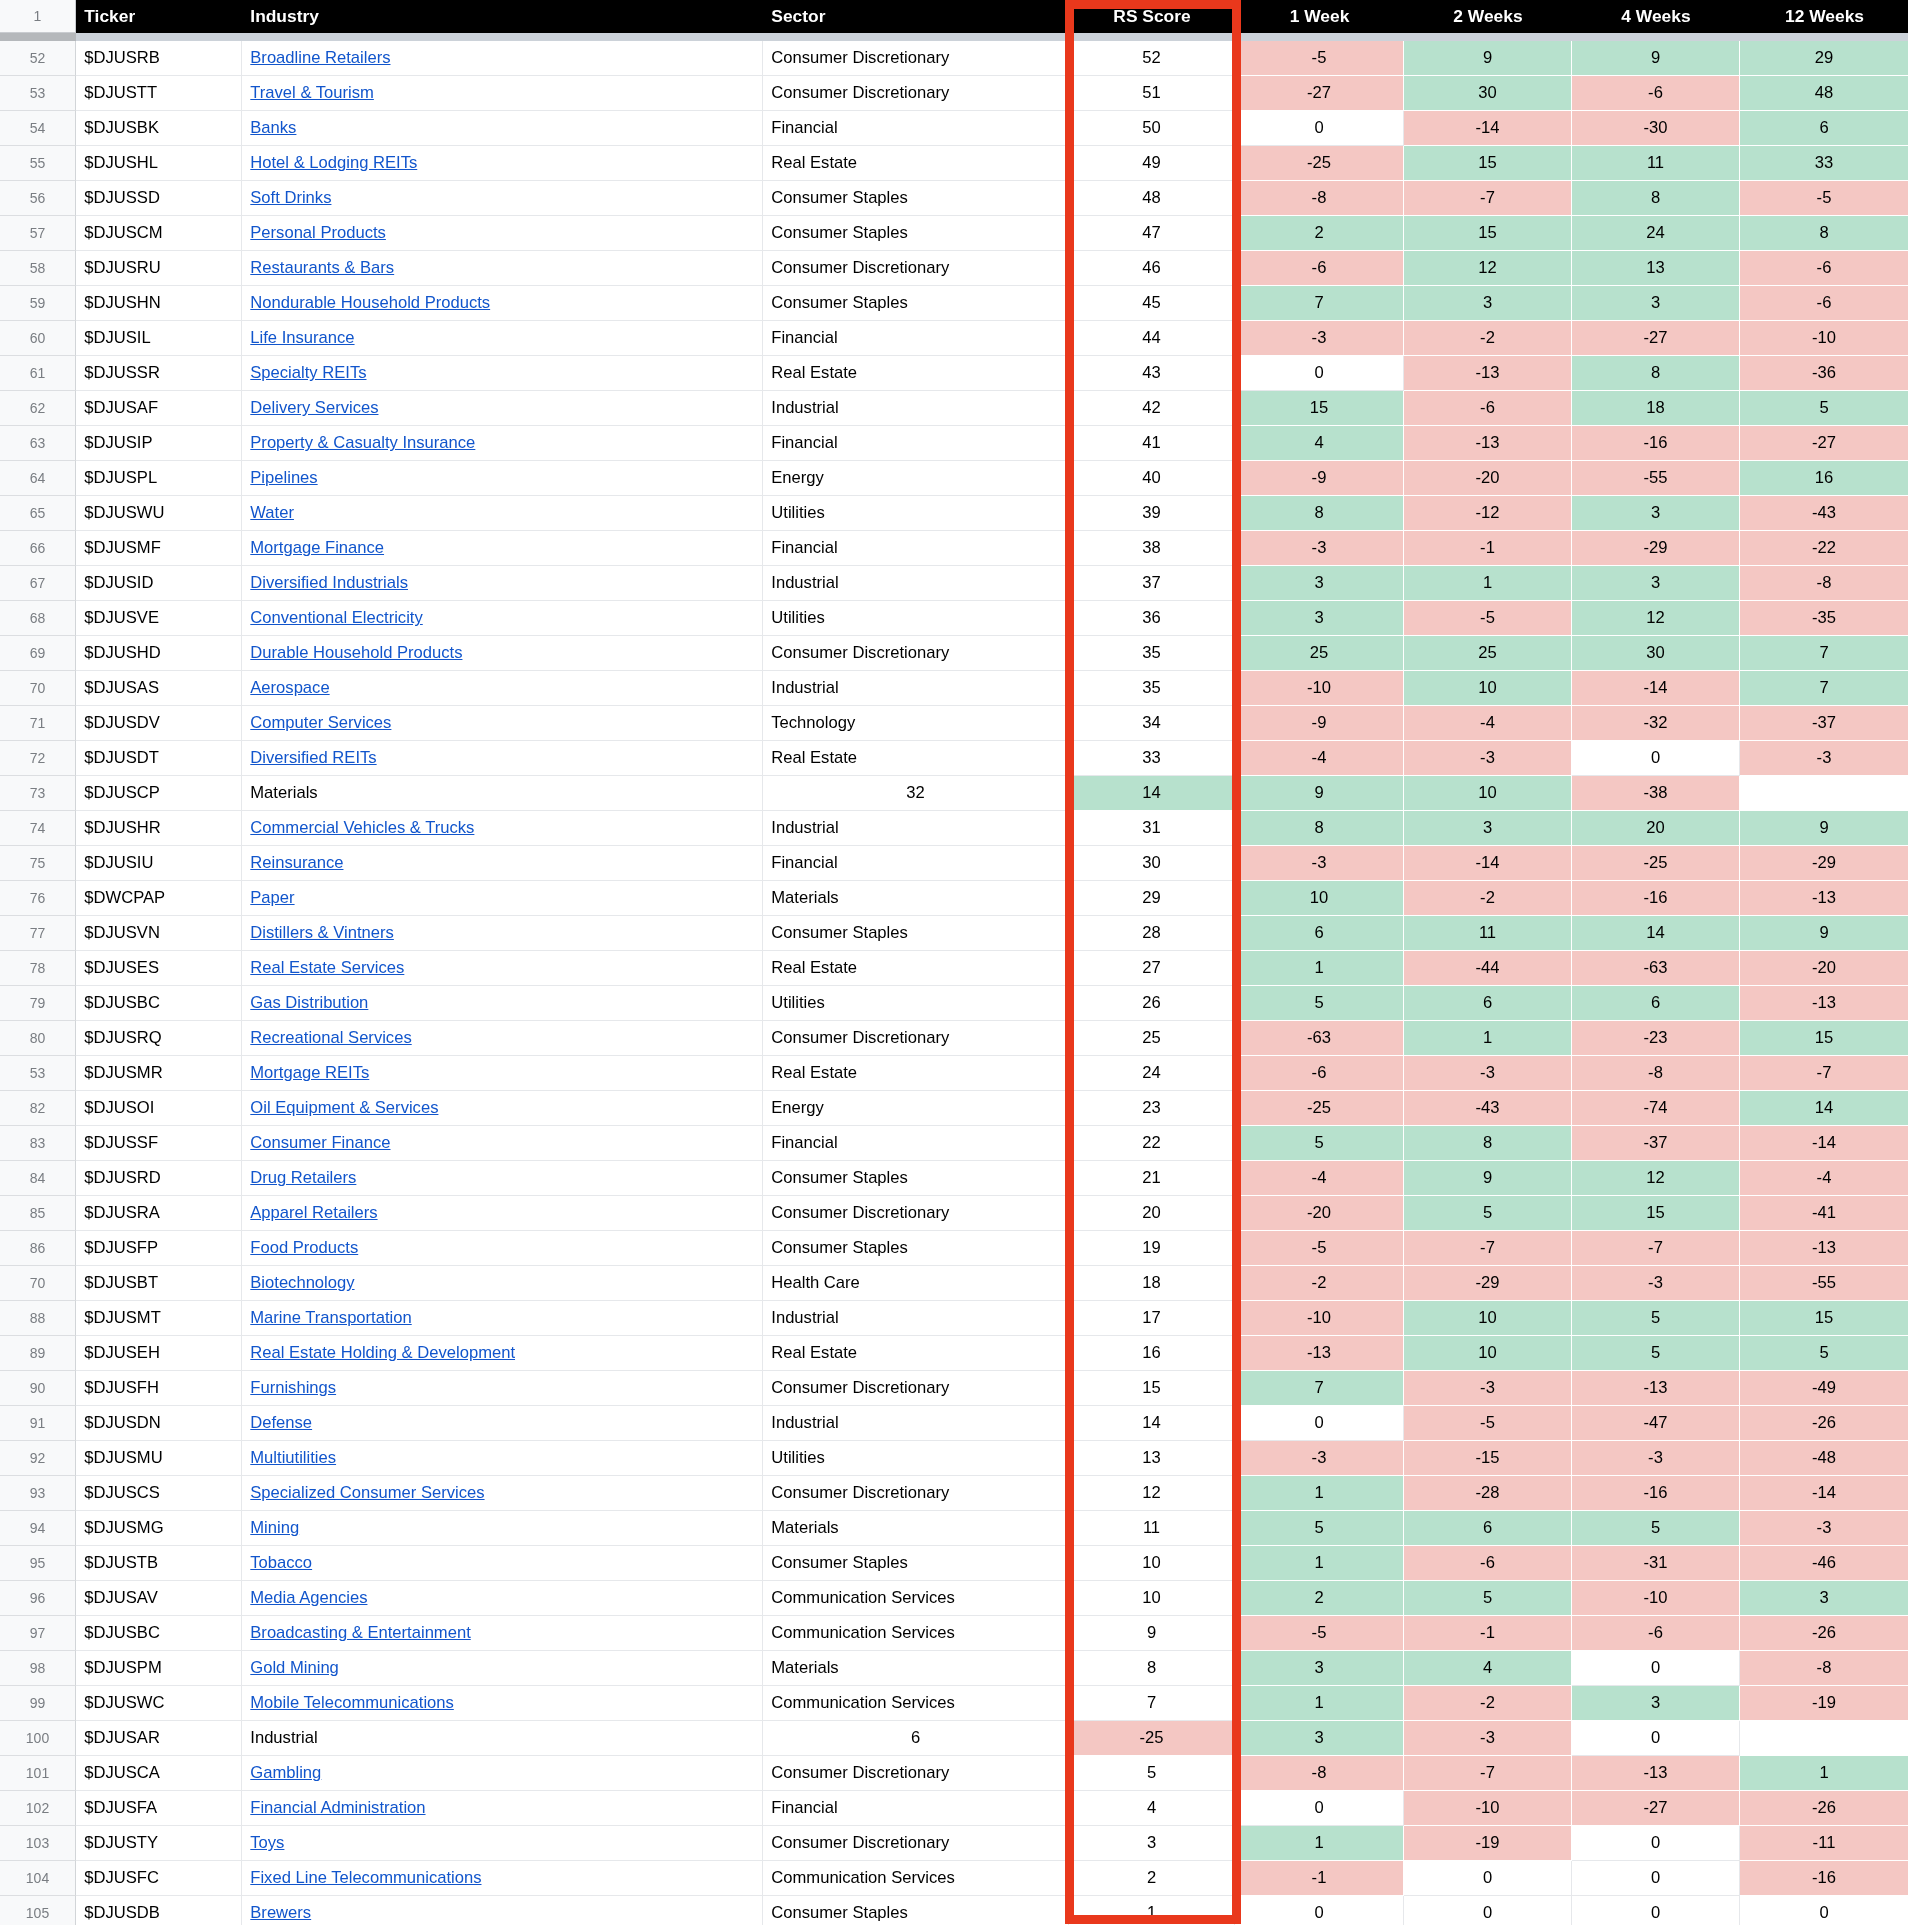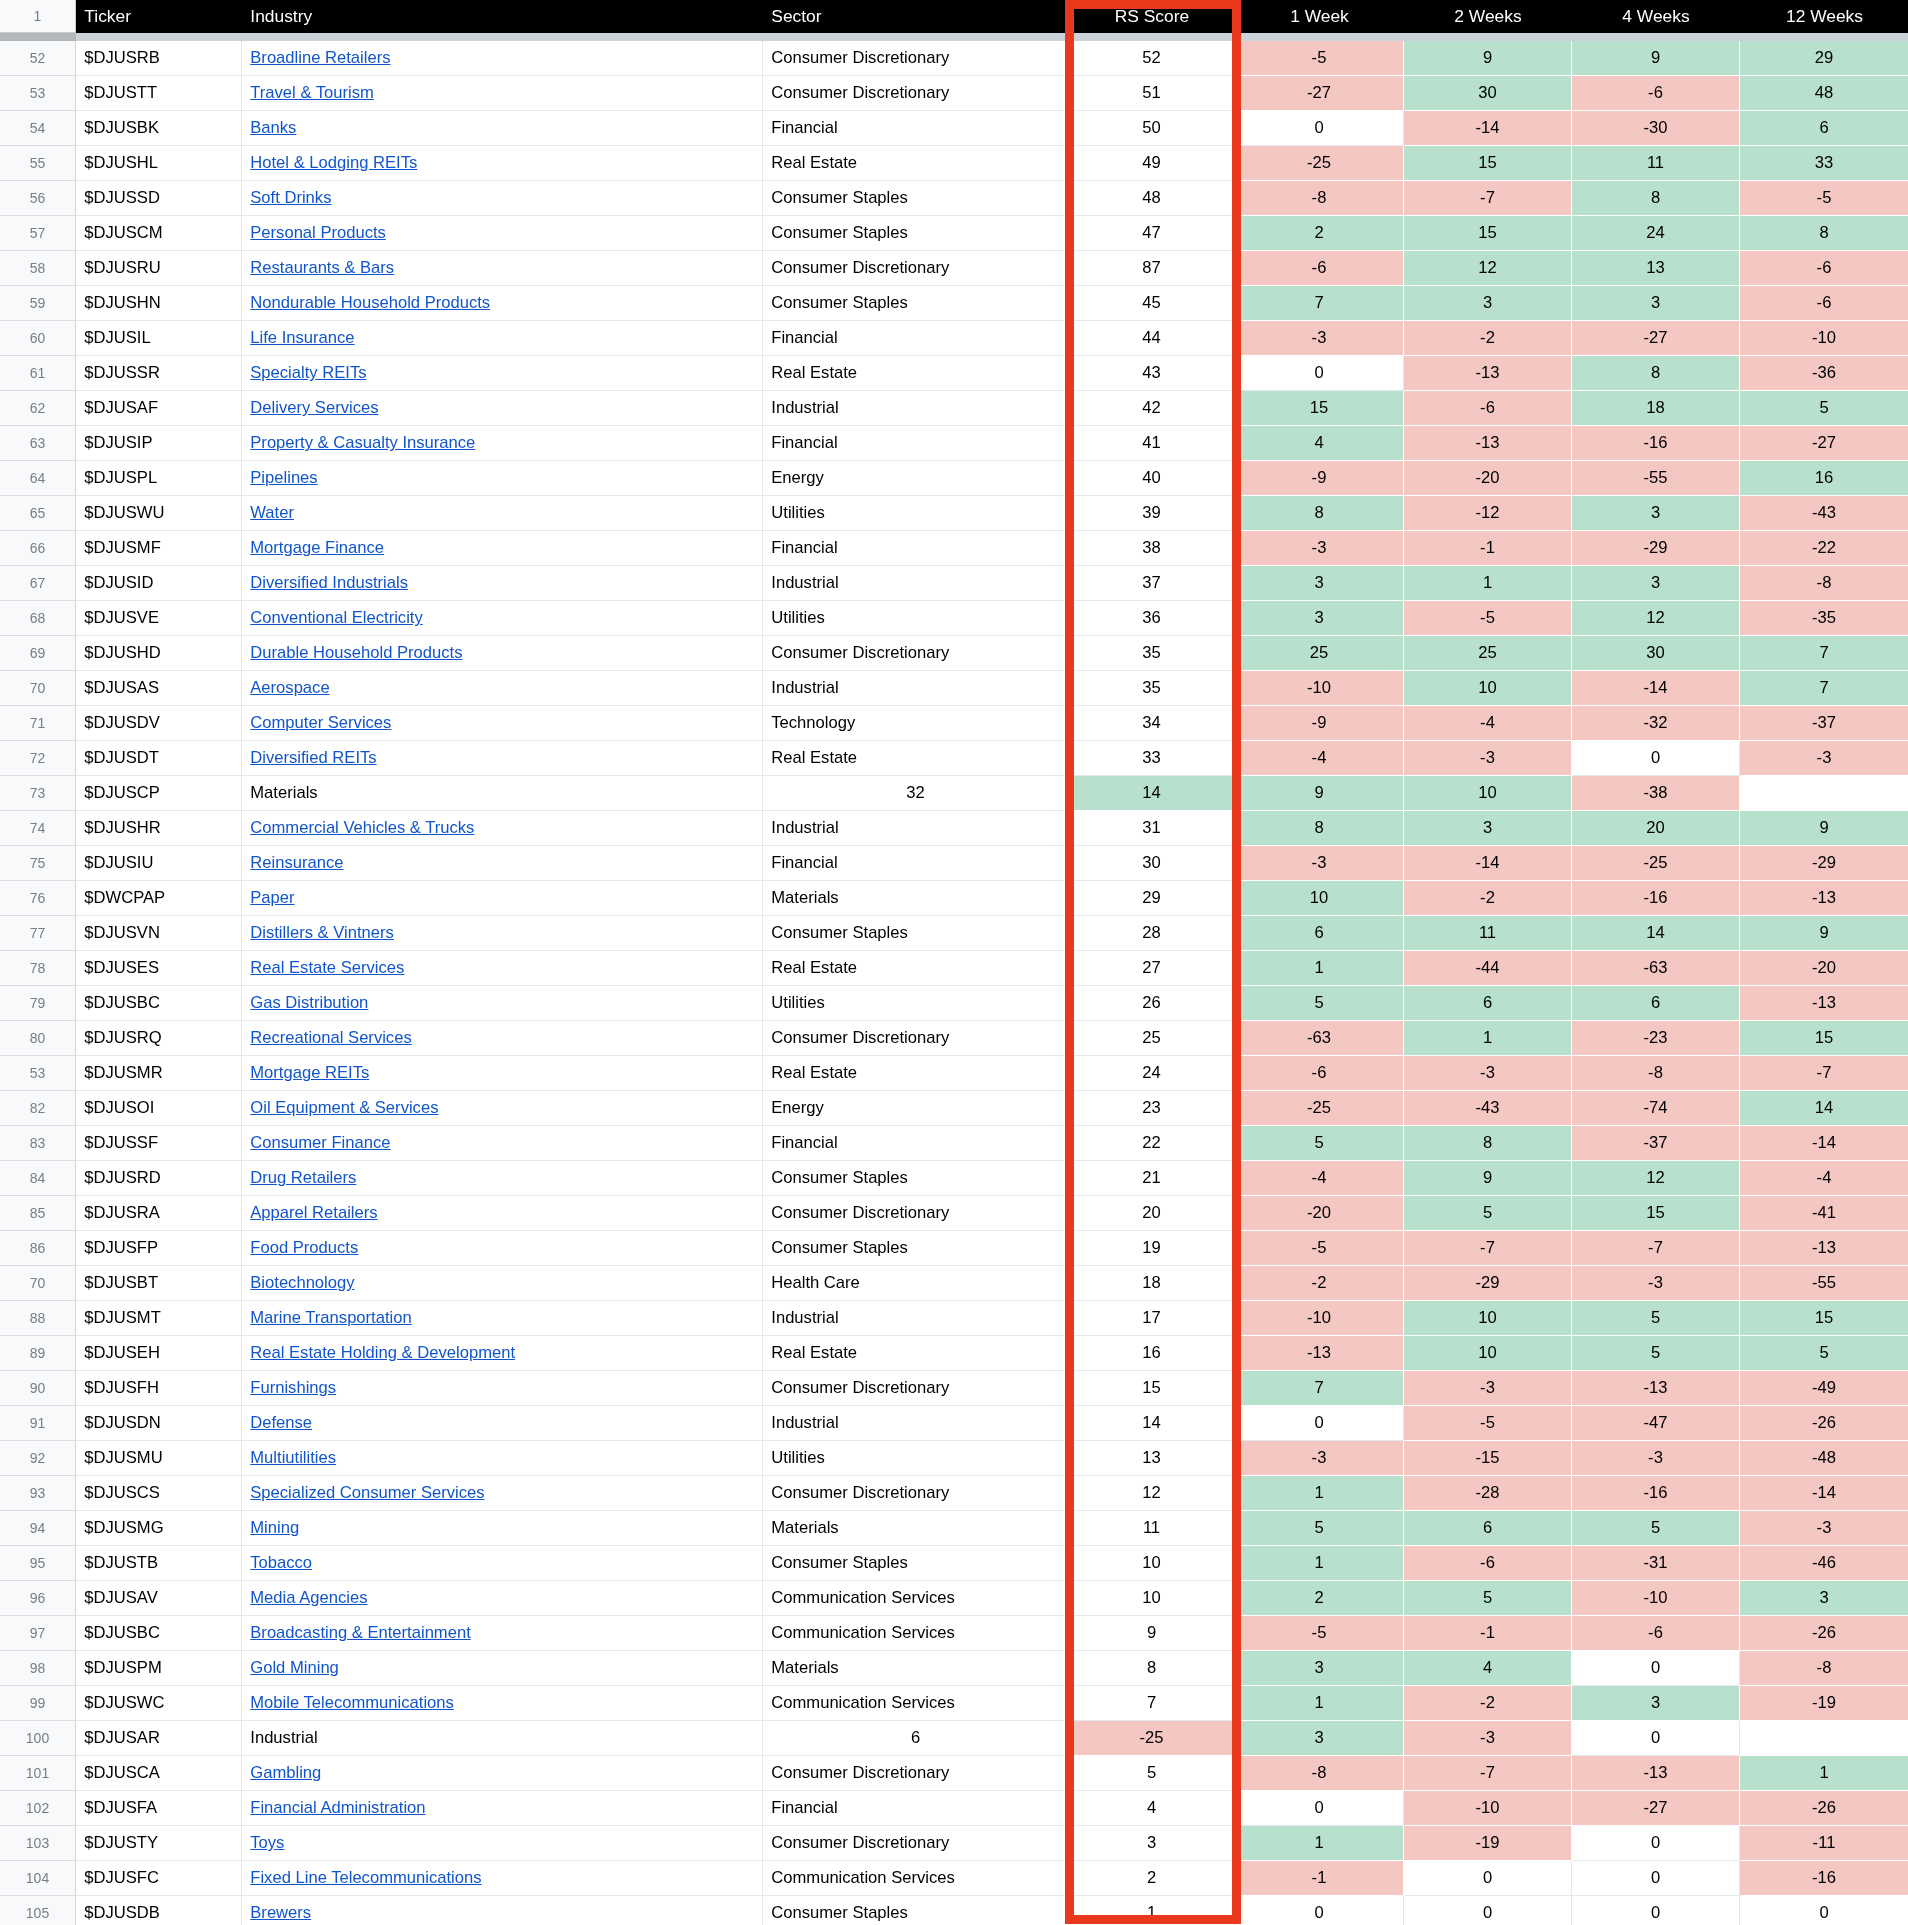--- a/index.html
+++ b/index.html
@@ -24,21 +24,21 @@
     background:var(--gutter-bg);
     color:var(--gutter-fg);
     font-size:14px;
     display:flex; align-items:center; justify-content:center;
     border-right:0.8px solid #c9ccd0;
     border-bottom:0.8px solid #c9ccd0;
   }
   .hdr-cell{
     background:var(--header-bg);
     color:var(--header-fg);
-    font-weight:normal;
+    font-weight:bold;
     font-size:17.4px;
     display:flex; align-items:center;
     padding:0 8.3px;
     white-space:nowrap;
   }
   .hdr-cell.center{ justify-content:center; padding:0; }
 
   
   .freeze-band{ height:8.3px; display:grid; grid-template-columns:76px 1fr; }
   .freeze-band .seg-gutter{ background:#b5b8bb; }
@@ -197,21 +197,21 @@
     <div class="cell wk pos">8</div>
   </div>
 
   <div class="grid-row row">
     <div class="gutter-cell">58</div>
     <div class="cell">$DJUSRU</div>
     <div class="cell">
           <span class="industry-link">Restaurants &amp; Bars</span>
         </div>
     <div class="cell">Consumer Discretionary</div>
-    <div class="cell center">87</div>
+    <div class="cell center">46</div>
     <div class="cell wk neg">-6</div>
     <div class="cell wk pos">12</div>
     <div class="cell wk pos">13</div>
     <div class="cell wk neg">-6</div>
   </div>
 
   <div class="grid-row row">
     <div class="gutter-cell">59</div>
     <div class="cell">$DJUSHN</div>
     <div class="cell">

